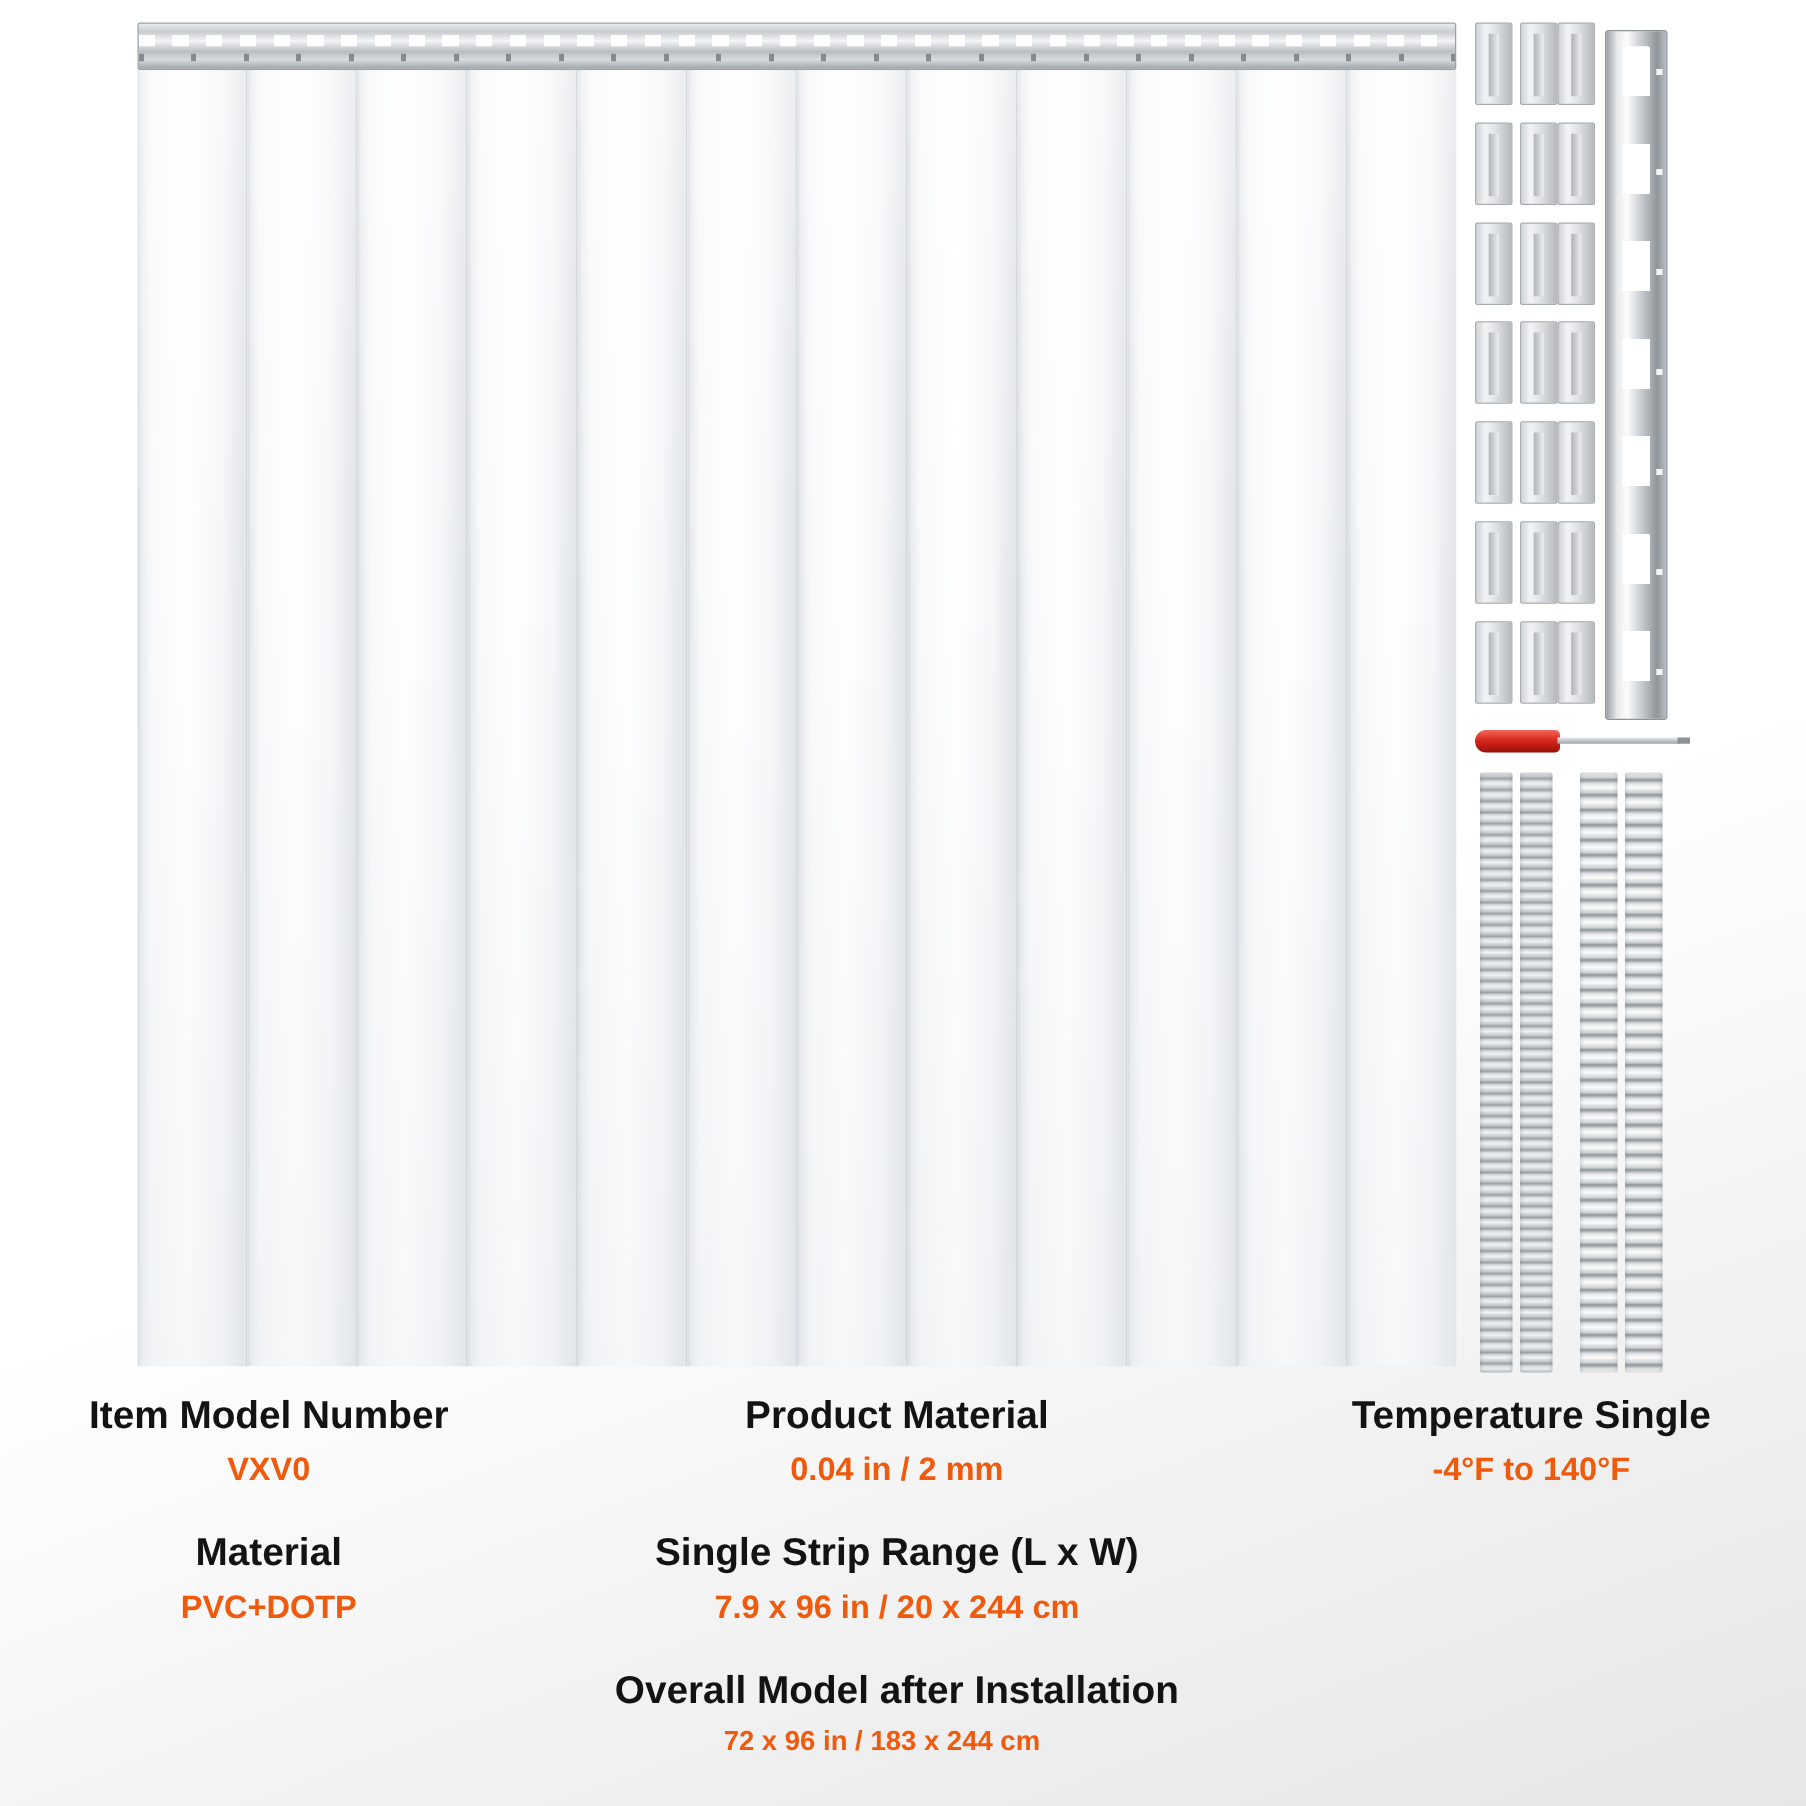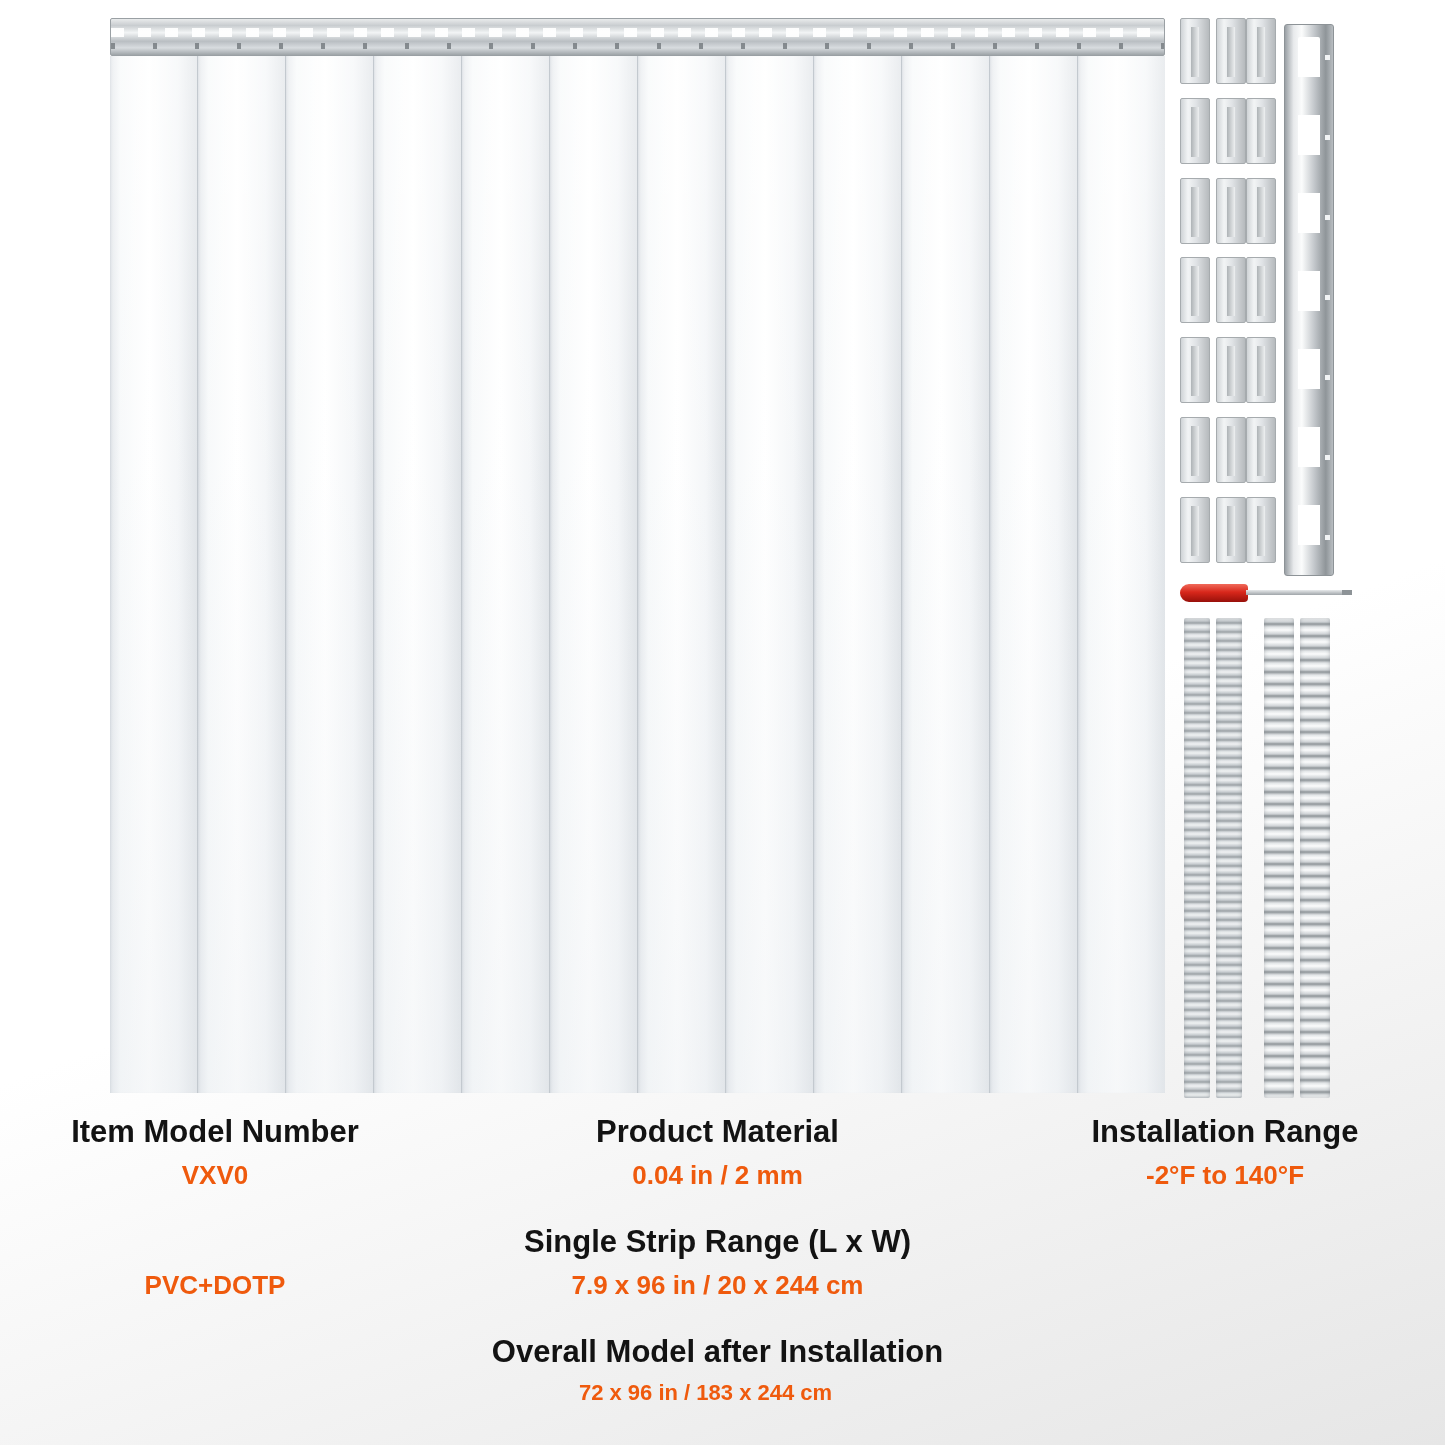--- a/index.html
+++ b/index.html
@@ -318,28 +318,29 @@
       <div class="screw-col wide" id="screw-col-3"></div>
       <div class="screw-col wide" id="screw-col-4"></div>
 
     </div>
   </div>
 
   <div id="specs">
     <div class="spec-label" id="lbl-model">Item Model Number</div>
     <div class="spec-value" id="val-model">VXV0</div>
 
+    <div class="spec-label" id="lbl-mat">Material</div>
     <div class="spec-value" id="val-mat">PVC+DOTP</div>
 
     <div class="spec-label" id="lbl-thick">Product Material</div>
     <div class="spec-value" id="val-thick">0.04 in / 2 mm</div>
 
     <div class="spec-label" id="lbl-strip">Single Strip Range (L x W)</div>
     <div class="spec-value" id="val-strip">7.9 x 96 in / 20 x 244 cm</div>
 
     <div class="spec-label" id="lbl-overall">Overall Model after Installation</div>
     <div class="spec-value" id="val-overall">72 x 96 in / 183 x 244 cm</div>
 
-    <div class="spec-label" id="lbl-temp">Installation Range</div>
-    <div class="spec-value" id="val-temp">-2°F to 140°F</div>
+    <div class="spec-label" id="lbl-temp">Temperature Single</div>
+    <div class="spec-value" id="val-temp">-4°F to 140°F</div>
   </div>
 
 </div>
 
 </body></html>

